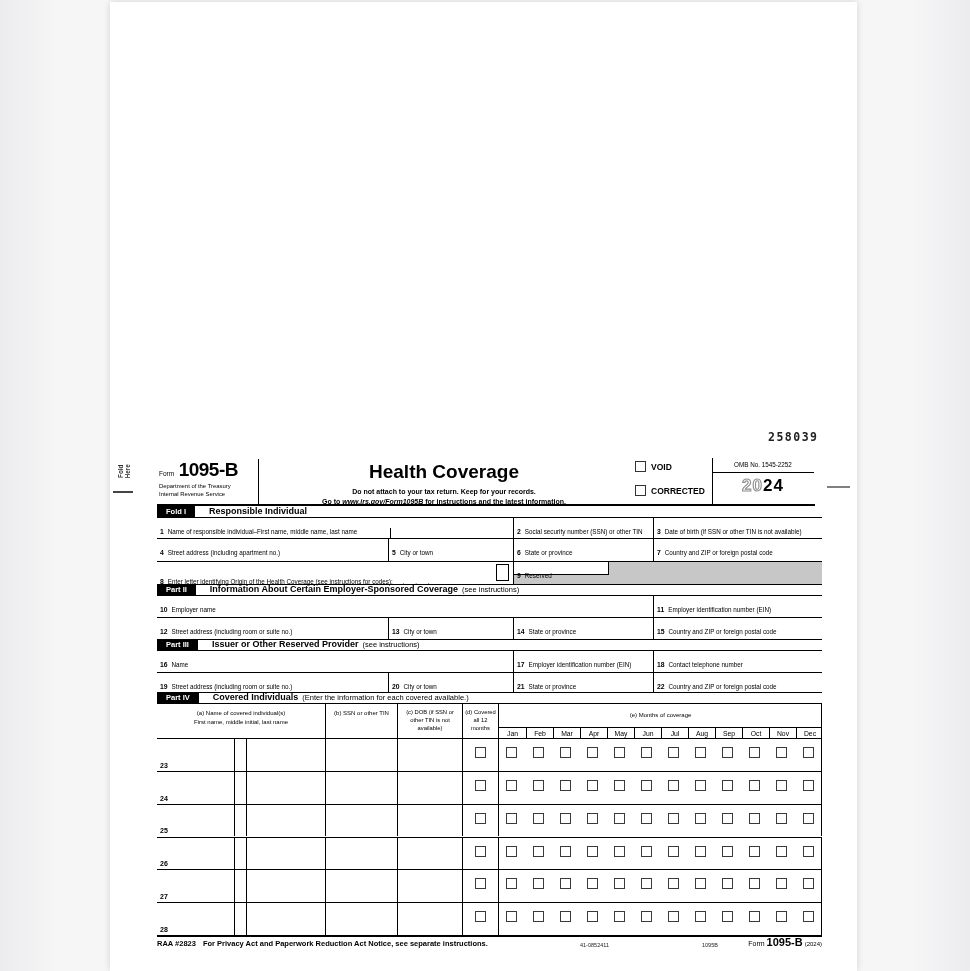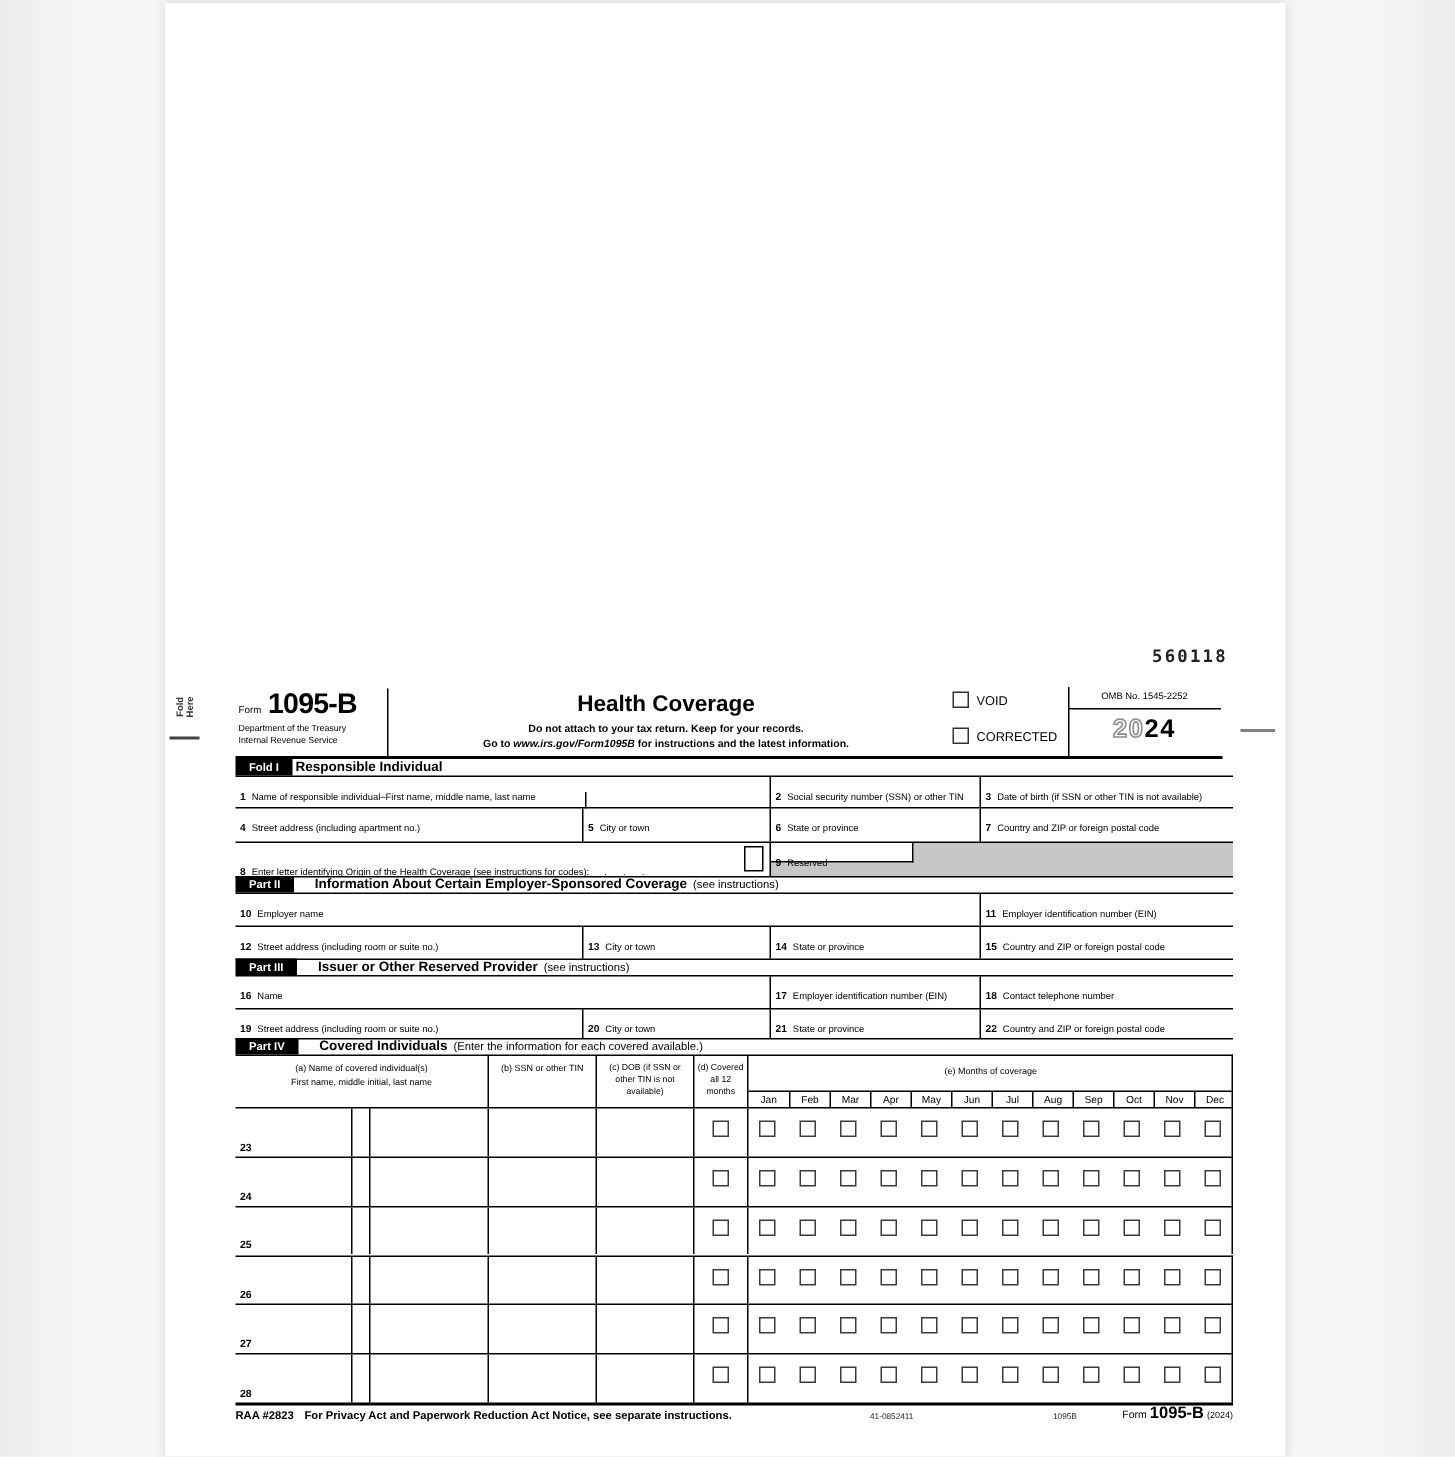--- a/index.html
+++ b/index.html
@@ -15,25 +15,25 @@
   .fold{left:110px;top:456px;width:28px;height:36px;}
   .fold-text{display:block;transform:rotate(-90deg);transform-origin:50% 50%;
              font-size:6.3px;font-weight:bold;color:#333;line-height:1.15;text-align:center;margin-top:8px;}
   .fold-line{left:113px;top:491px;width:20px;height:2px;background:#444;}
   .hdr-left{left:159px;top:459px;width:98px;}
   .form-word{font-size:6.5px;}
   .form-number{font-size:19px;font-weight:bold;letter-spacing:-.5px;}
   .dept{margin-top:2px;font-size:5.9px;line-height:1.3;}
   .vline{width:1px;background:#000;}
   .hdr-center{left:258px;top:461px;width:372px;text-align:center;}
-  .hc-title{font-size:15px;font-weight:bold;}
+  .hc-title{font-size:19px;font-weight:bold;}
   .hc-sub1{margin-top:5px;font-size:7px;font-weight:bold;}
   .hc-sub2{margin-top:3px;font-size:7px;font-weight:bold;}
   .hc-sub2 .lnk{font-style:italic;}
-  .void-row,.corr-row{left:635px;display:flex;align-items:center;}
+  .void-row,.corr-row{left:635px;display:flex;align-items:center;font-weight:bold;}
   .void-row{top:461px;} .corr-row{top:485px;}
   .cbx{display:inline-block;width:11px;height:11px;border:1px solid #333;background:#fff;box-sizing:border-box;}
   .cbl{margin-left:5px;font-size:8.5px;}
   .omb{left:712px;top:461px;width:102px;text-align:center;font-size:6.3px;}
   .omb-line{left:712px;top:472px;width:102px;height:1px;background:#000;}
   .year{left:712px;top:476px;width:102px;text-align:center;font-size:17px;font-weight:bold;letter-spacing:1px;}
   .y-outline{color:#fff;-webkit-text-stroke:1.1px #8f8f8f;}
   .y-solid{color:#000;}
   .heavy{left:157px;top:504px;width:658px;height:2px;background:#000;}
   .edge-dash{left:827px;top:486px;width:23px;height:2px;background:#808080;}
@@ -49,21 +49,21 @@
   .fr-w{font-size:7px;}
   .fr-n{font-size:11px;font-weight:bold;margin-left:2px;}
   .fr-y{font-size:6px;margin-left:2px;}
 </style>
 </head>
 <body>
 
 <div id="page">
   <div id="sheet"></div>
 
-  <div class="abs serial">560118</div>
+  <div class="abs serial">258039</div>
 
   <div class="abs fold">
     <span class="fold-text"><span>Fold</span><br>
     <span>Here</span></span>
   </div>
   <div class="abs fold-line"></div>
 
   <div class="abs hdr-left">
     <span class="form-word">Form</span>
     <span class="form-number">1095-B</span>
@@ -94,21 +94,21 @@
   <div class="abs omb-line"></div>
   <div class="abs year">
     <span class="y-outline">20</span><span class="y-solid">24</span>
   </div>
   <div class="abs heavy"></div>
   <div class="abs edge-dash"></div>
 
   <div id="form-layer">
       <div class="abs" style="left: 157px; top: 506px; width: 665px; height: 11px; display: flex; align-items: stretch;">
         <span style="background: rgb(0, 0, 0); color: rgb(255, 255, 255); font-size: 7.5px; font-weight: bold; padding: 0px 9px; display: flex; align-items: center;">Fold I</span>
-        <span style="font-size: 9px; font-weight: bold; margin-left: 2px; line-height: 11px;">Responsible Individual</span>
+        <span style="font-size: 9px; font-weight: bold; margin-left: 14px; line-height: 11px;">Responsible Individual</span>
       </div>
       <div class="abs" style="left: 157px; top: 517px; width: 665px; height: 21px; border-top: 1px solid rgb(0, 0, 0); box-sizing: border-box;">
         <div style="position: absolute; left: 0px; top: 0px; bottom: 0px; width: 356px; border-left: none; box-sizing: border-box; padding: 1.5px 2px 0px 3px; overflow: hidden; white-space: nowrap;"><span class="fnum">1</span><span class="flab">Name of responsible individual–First name, middle name, last name</span></div>
         <div style="position: absolute; left: 356px; top: 0px; bottom: 0px; width: 140px; border-left: 1px solid rgb(0, 0, 0); box-sizing: border-box; padding: 1.5px 2px 0px 3px; overflow: hidden; white-space: nowrap;"><span class="fnum">2</span><span class="flab">Social security number (SSN) or other TIN</span></div>
         <div style="position: absolute; left: 496px; top: 0px; bottom: 0px; width: 169px; border-left: 1px solid rgb(0, 0, 0); box-sizing: border-box; padding: 1.5px 2px 0px 3px; overflow: hidden; white-space: nowrap;"><span class="fnum">3</span><span class="flab">Date of birth (if SSN or other TIN is not available)</span></div>
         <div style="position: absolute; left: 233px; top: 10px; width: 1px; height: 11px; background: rgb(0, 0, 0);"></div>
       </div>
       <div class="abs" style="left: 157px; top: 538px; width: 665px; height: 23px; border-top: 1px solid rgb(0, 0, 0); box-sizing: border-box;">
         <div style="position: absolute; left: 0px; top: 0px; bottom: 0px; width: 231px; border-left: none; box-sizing: border-box; padding: 1.5px 2px 0px 3px; overflow: hidden; white-space: nowrap;"><span class="fnum">4</span><span class="flab">Street address (including apartment no.)</span></div>
         <div style="position: absolute; left: 231px; top: 0px; bottom: 0px; width: 125px; border-left: 1px solid rgb(0, 0, 0); box-sizing: border-box; padding: 1.5px 2px 0px 3px; overflow: hidden; white-space: nowrap;"><span class="fnum">5</span><span class="flab">City or town</span></div>

